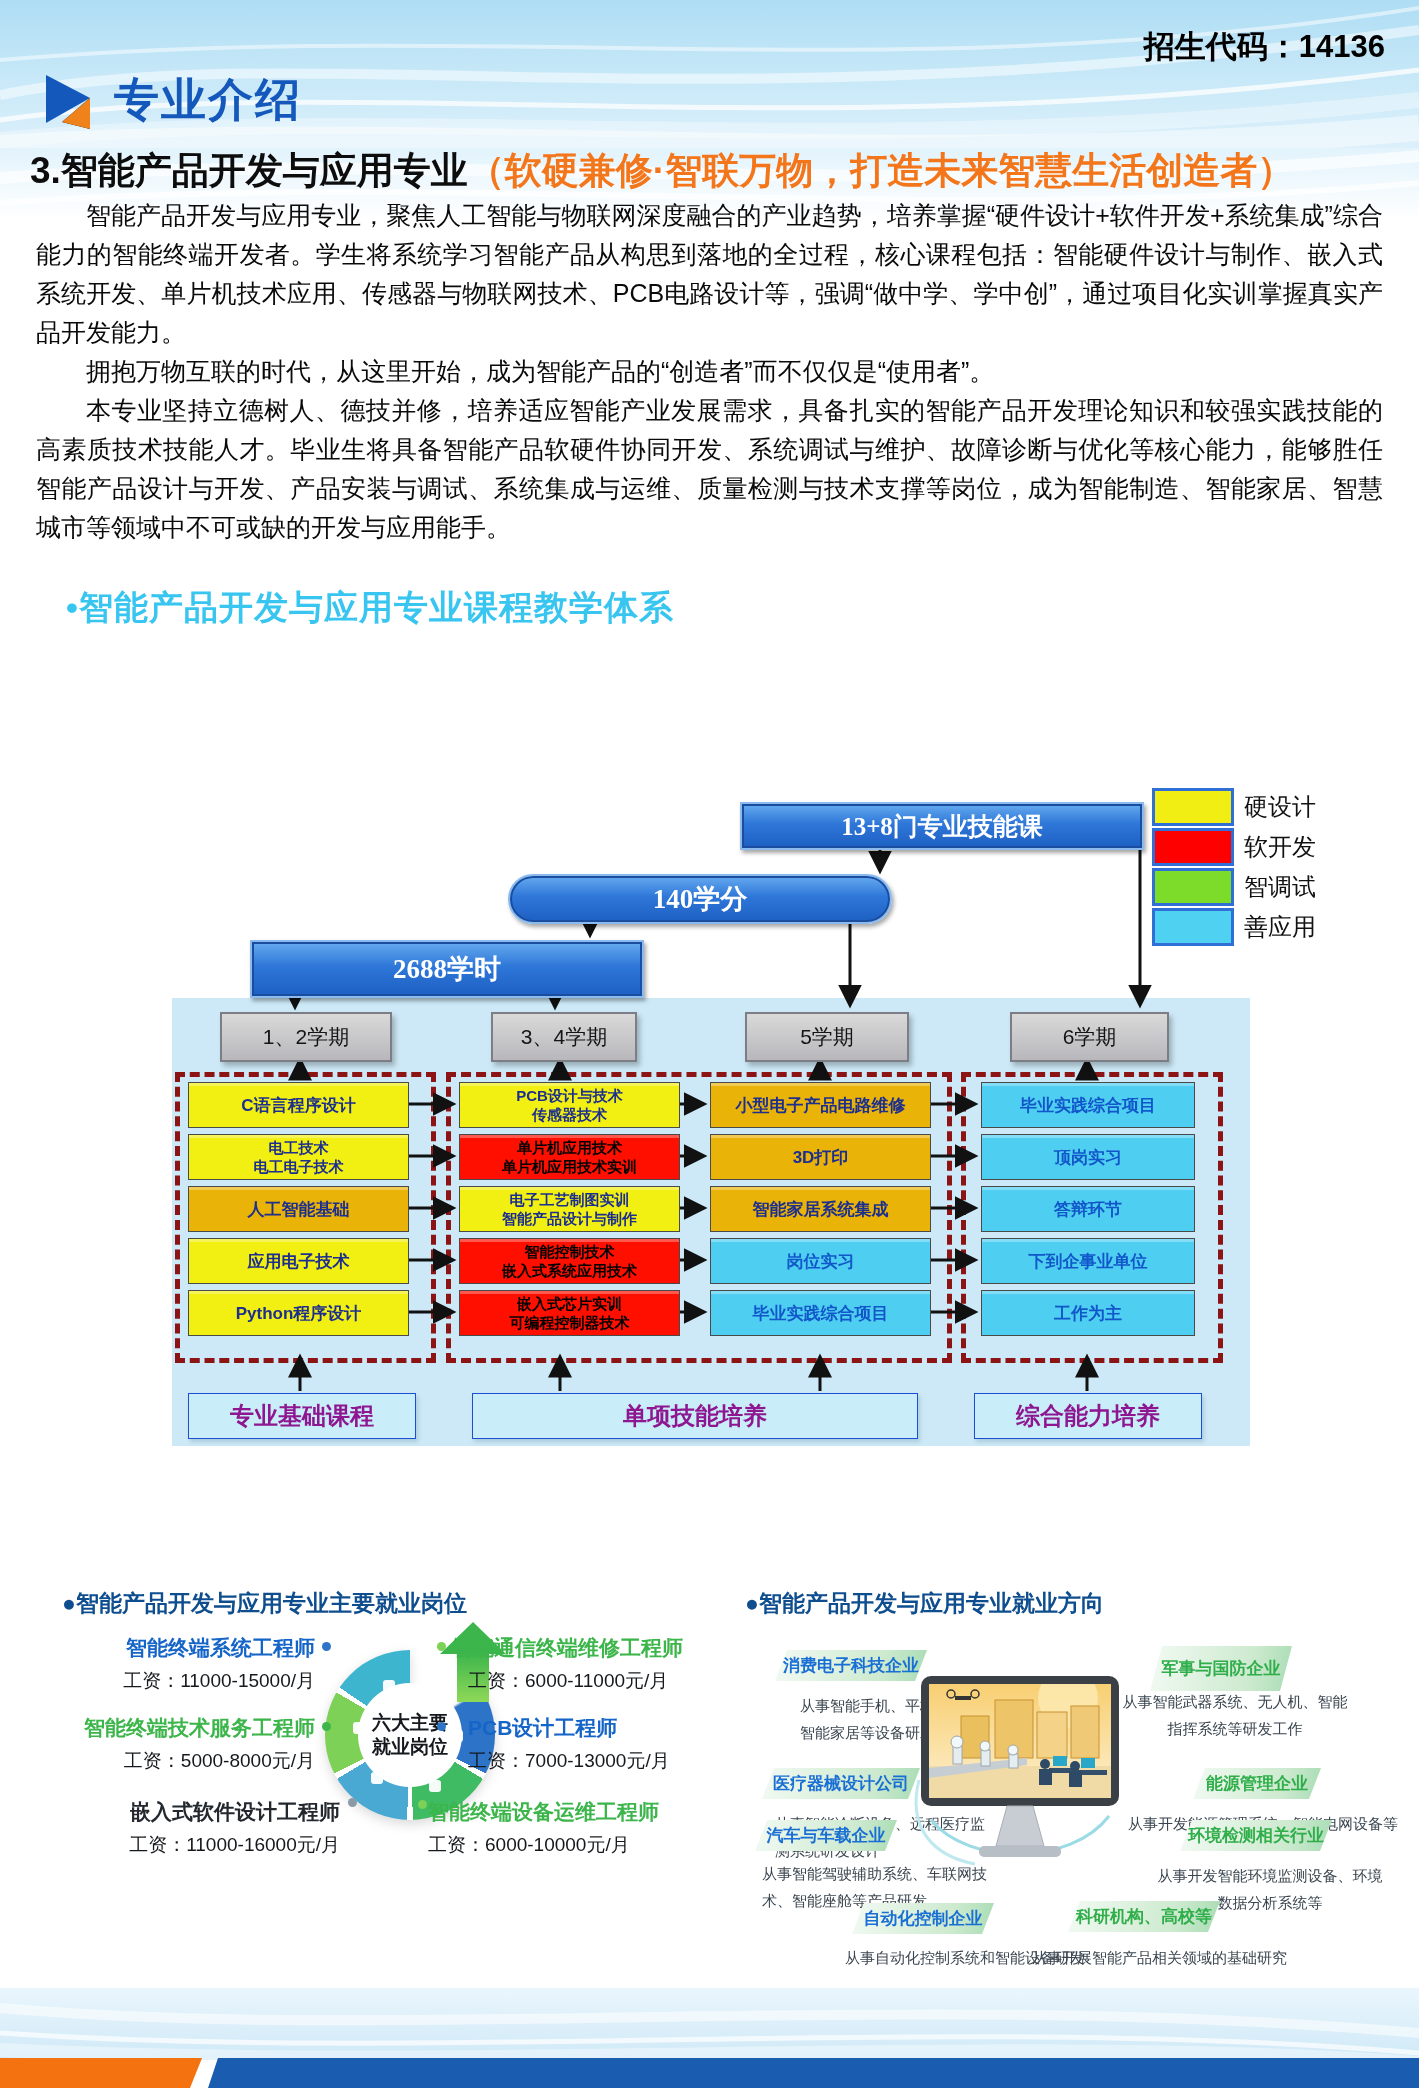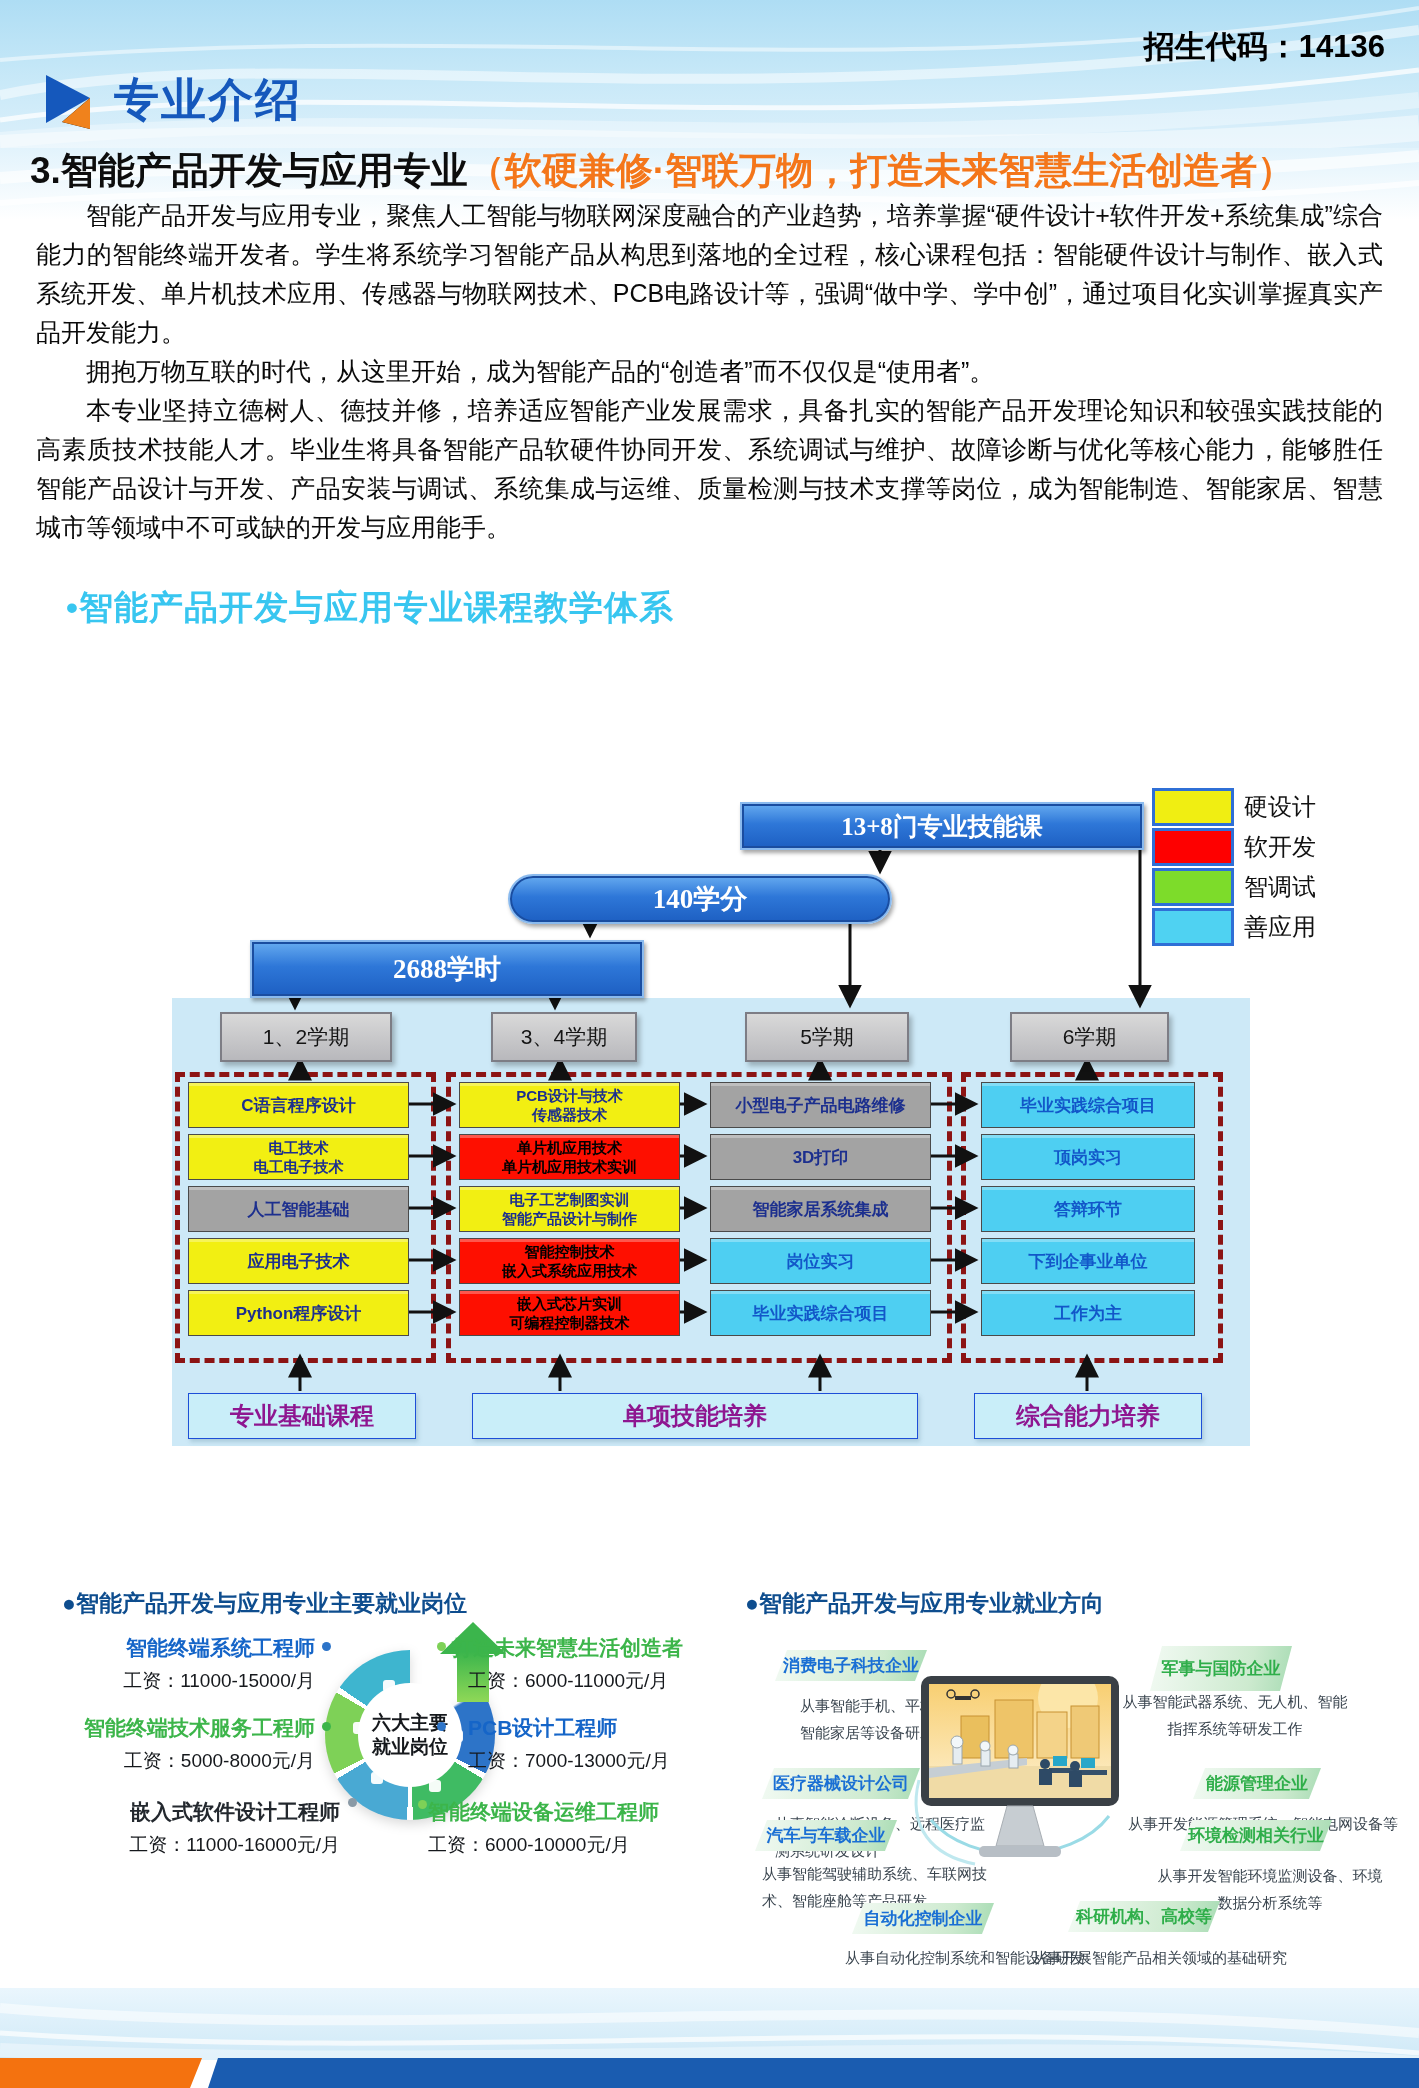--- a/index.html
+++ b/index.html
@@ -40,21 +40,21 @@
   .sem1{left:220px;width:168px;} .sem2{left:491px;width:142px;}
   .sem3{left:745px;width:160px;} .sem4{left:1010px;width:155px;}
   .grp{position:absolute;top:322px;height:281px;border:5px dashed #8c1414;z-index:4;}
   .grp1{left:175px;width:251px;} .grp2{left:446px;width:496px;} .grp3{left:961px;width:252px;}
   .cb{position:absolute;display:flex;align-items:center;justify-content:center;text-align:center;z-index:6;
       white-space:pre-line;font-weight:700;border:1px solid #4a4a4a;
       box-shadow:inset 0 3px 0 rgba(255,255,255,.3);}
   .cb.one{font-size:17px;} .cb.two{font-size:15px;line-height:19px;}
   .cb.y{background:#f2ef12;color:#1c2f8e;}
   .cb.r{background:#fe0f00;color:#000000;}
-  .cb.g{background:#a3a3a3;color:#1c2f8e;}
+  .cb.g{background:#eab308;color:#1c2f8e;}
   .cb.c{background:#4ecff2;color:#1257c9;}
   .col1{left:188px;width:219px;} .col2{left:459px;width:219px;}
   .col3{left:710px;width:219px;} .col4{left:981px;width:212px;}
   .row1{top:332px;height:44px;} .row2{top:384px;height:44px;} .row3{top:436px;height:44px;}
   .row4{top:488px;height:44px;} .row5{top:540px;height:44px;}
   .flabel{position:absolute;top:643px;height:44px;display:flex;align-items:center;justify-content:center;z-index:6;
           background:#c9eef9;border:1px solid #1d4ed8;color:#8e1690;font-weight:700;font-size:24px;
           box-shadow:2px 3px 4px rgba(110,150,170,.35);}
   .fl1{left:188px;width:226px;} .fl2{left:472px;width:444px;} .fl3{left:974px;width:226px;}
   .legend-sw{position:absolute;width:76px;height:32px;border:3px solid #2f6fd6;z-index:6;}
@@ -253,21 +253,21 @@
   <div class="ring-glyph" style="left:371px;top:1772px;"></div>
   <div class="ring-glyph" style="left:353px;top:1722px;"></div>
   <div class="ring-glyph" style="left:383px;top:1680px;"></div>
   <div class="up-arrow-tri"></div>
   <div class="up-arrow-shaft"></div>
   <div class="donut-hole">六大主要
 就业岗位</div>
 
   <div class="jtitle jt-blue ta-r" style="left:60px;top:1634px;width:255px;">智能终端系统工程师</div>
   <div class="jsalary ta-r" style="left:60px;top:1668px;width:255px;">工资：11000-15000/月</div>
-  <div class="jtitle jt-green" style="left:452px;top:1634px;">打造未来智慧生活创造者</div>
+  <div class="jtitle jt-green" style="left:452px;top:1634px;">智能通信终端维修工程师</div>
   <div class="jsalary" style="left:468px;top:1668px;">工资：6000-11000元/月</div>
   <div class="jtitle jt-green ta-r" style="left:60px;top:1714px;width:255px;">智能终端技术服务工程师</div>
   <div class="jsalary ta-r" style="left:60px;top:1748px;width:255px;">工资：5000-8000元/月</div>
   <div class="jtitle jt-blue" style="left:468px;top:1714px;">PCB设计工程师</div>
   <div class="jsalary" style="left:468px;top:1748px;">工资：7000-13000元/月</div>
   <div class="jtitle jt-dark ta-r" style="left:100px;top:1798px;width:240px;">嵌入式软件设计工程师</div>
   <div class="jsalary ta-r" style="left:100px;top:1832px;width:240px;">工资：11000-16000元/月</div>
   <div class="jtitle jt-green" style="left:428px;top:1798px;">智能终端设备运维工程师</div>
   <div class="jsalary" style="left:428px;top:1832px;">工资：6000-10000元/月</div>
 

